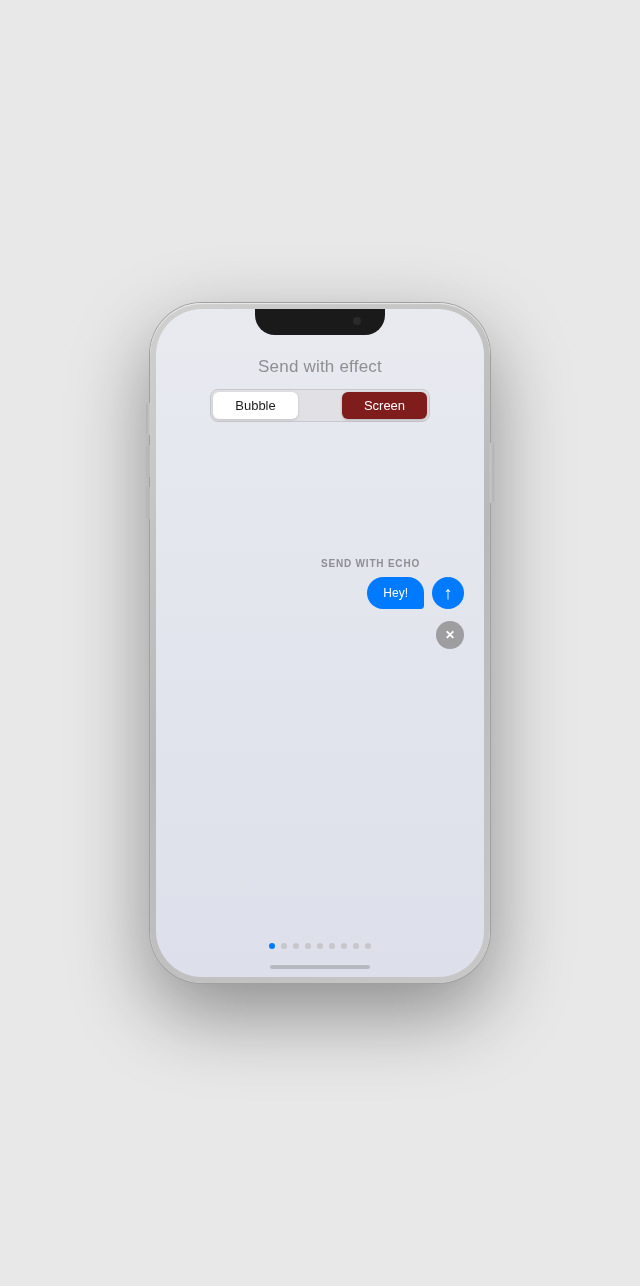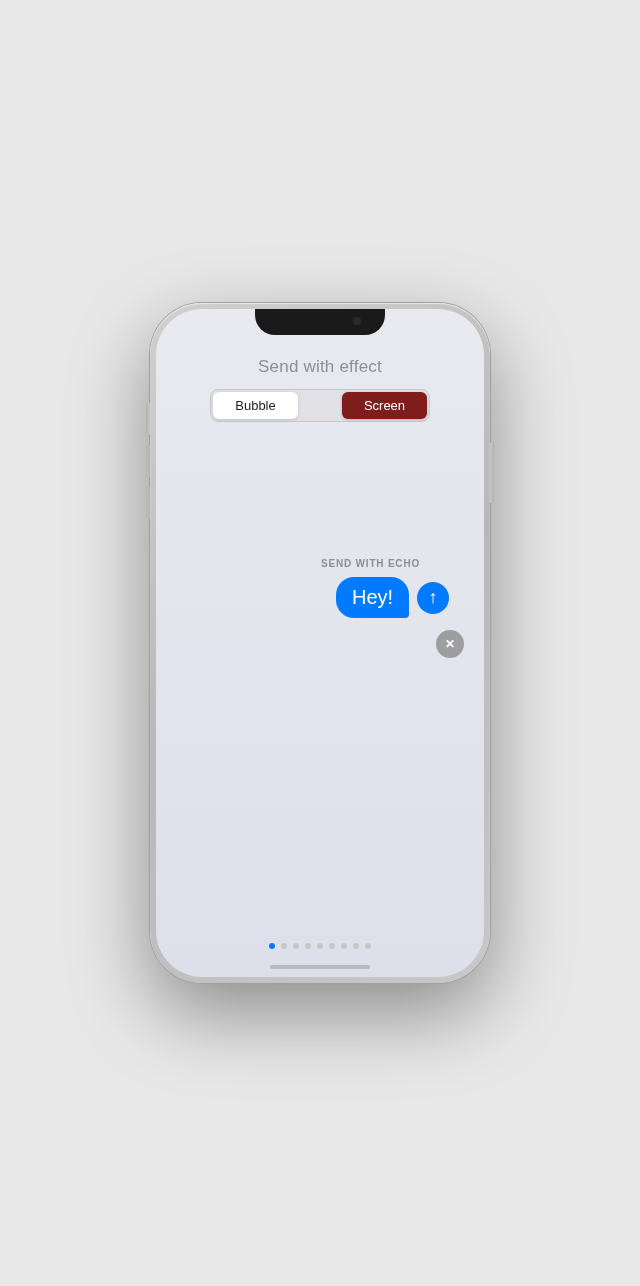--- a/index.html
+++ b/index.html
@@ -150,21 +150,21 @@
       display: flex;
       flex-direction: column;
     }
 
     .echo-section {
       position: absolute;
       right: 20px;
       top: 120px;
       display: flex;
       flex-direction: column;
-      align-items: center;
+      align-items: flex-end;
       gap: 8px;
     }
 
     .echo-label {
       font-size: 10px;
       font-weight: 600;
       color: #8e8e93;
       letter-spacing: 0.8px;
       text-transform: uppercase;
       margin-right: 44px;
@@ -172,21 +172,21 @@
 
     .message-row {
       display: flex;
       align-items: center;
       gap: 8px;
     }
 
     .message-bubble {
       background: #007AFF;
       color: white;
-      font-size: 20px;
+      font-size: 12px;
       font-weight: 500;
       padding: 9px 16px;
       border-radius: 18px 18px 4px 18px;
     }
 
     .send-button {
       width: 32px;
       height: 32px;
       background: #007AFF;
       border-radius: 50%;

